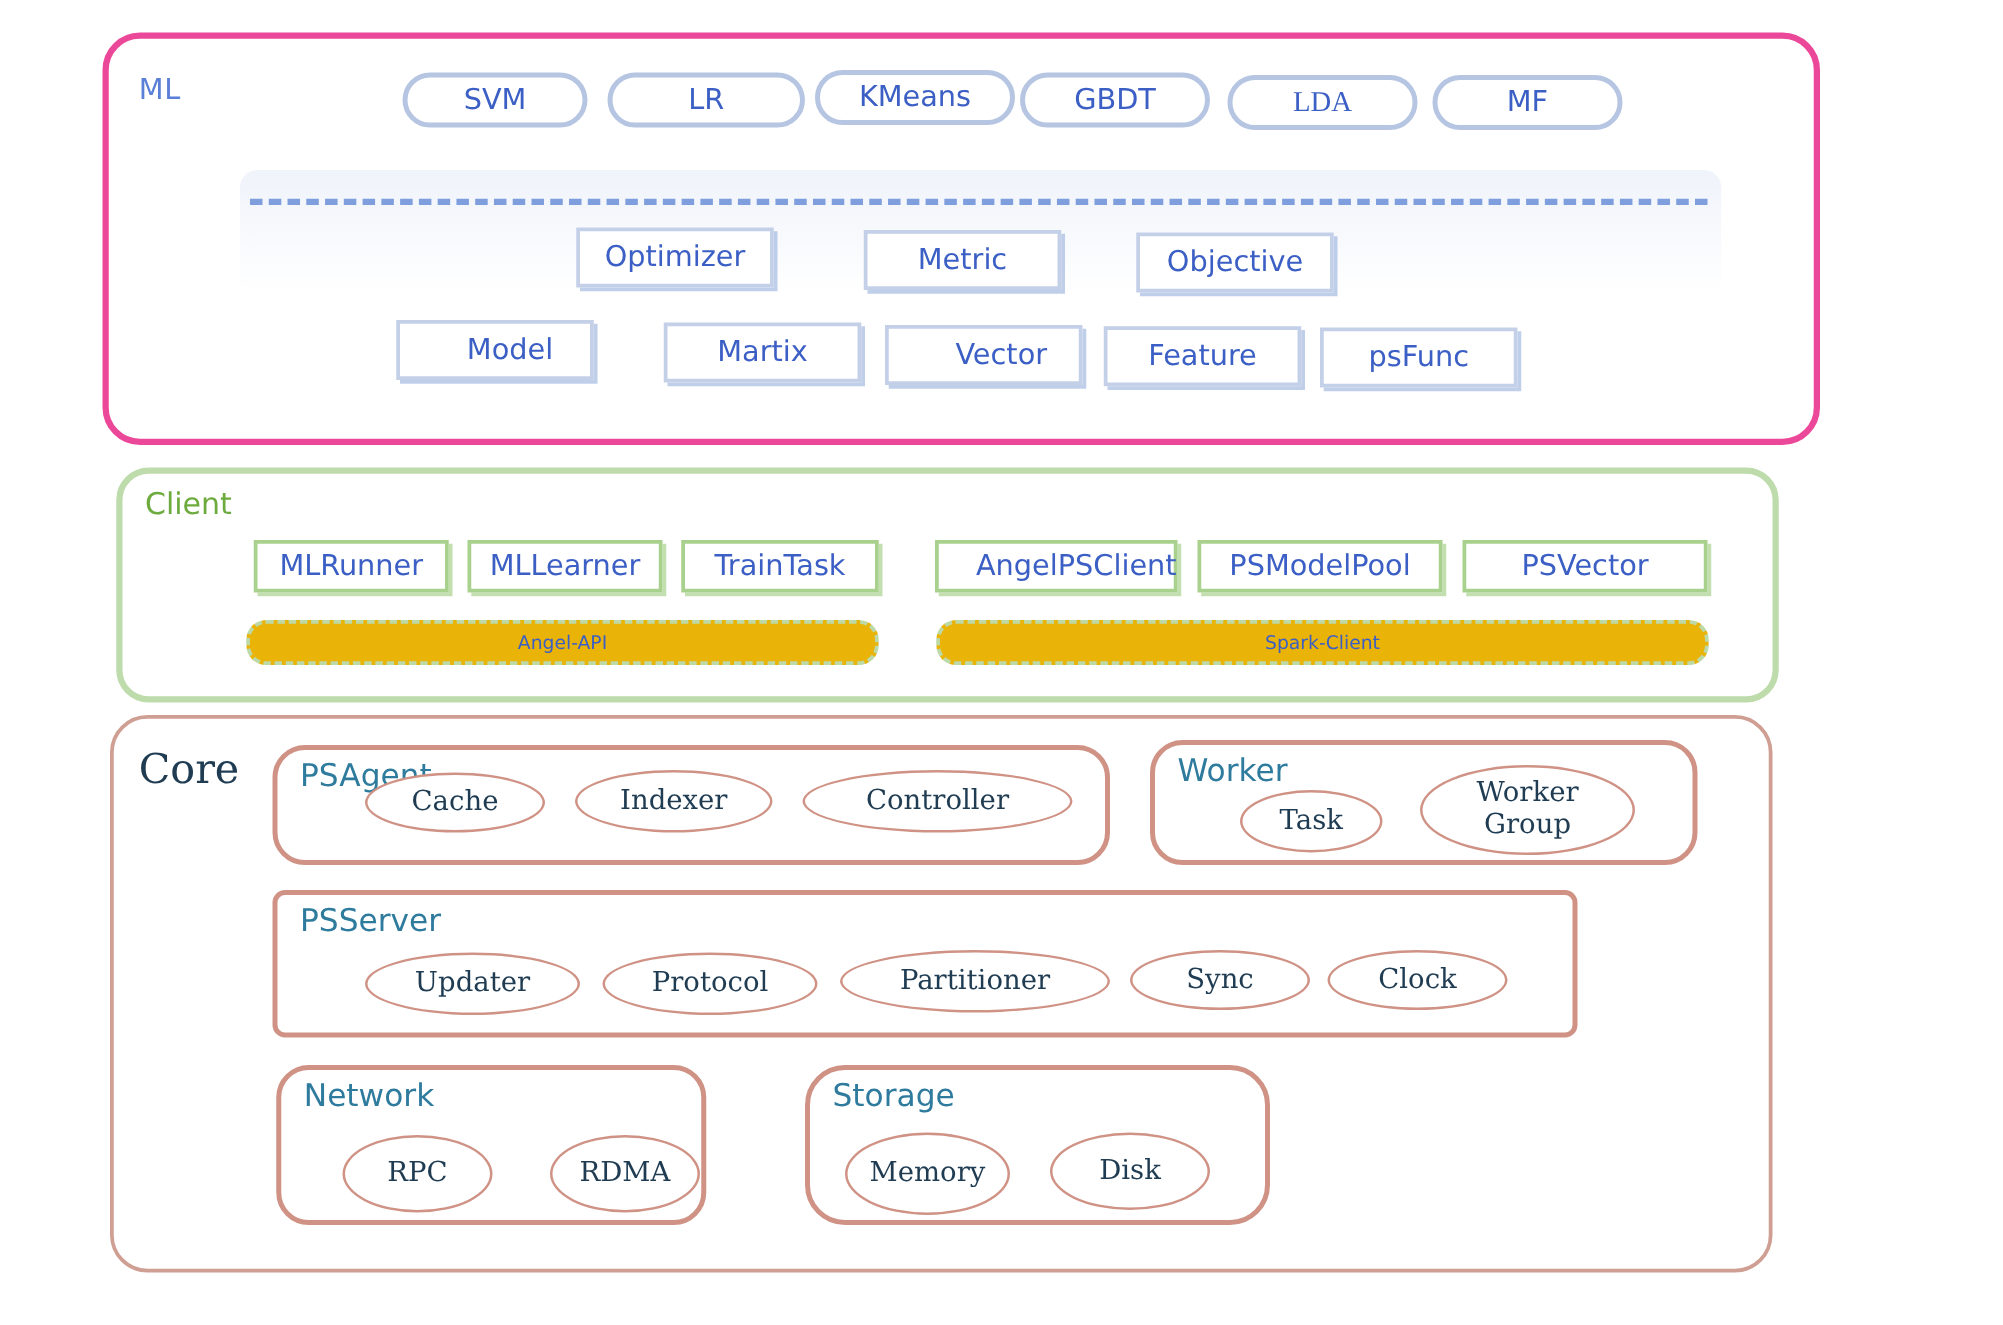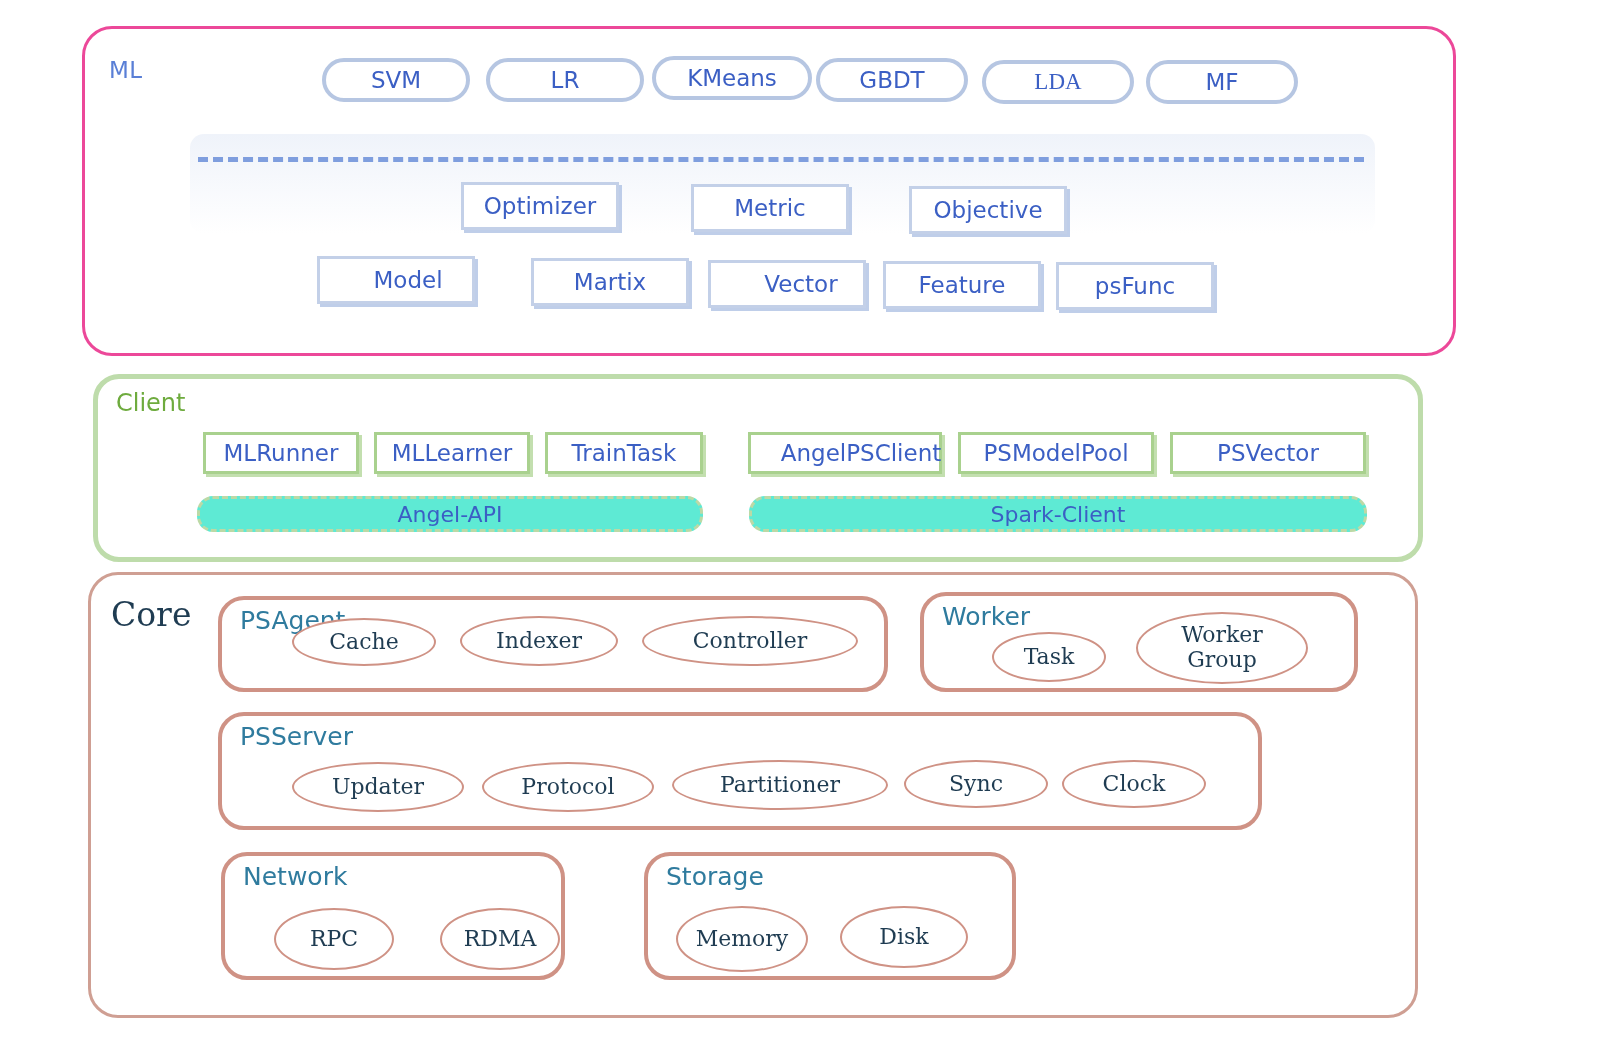--- a/index.html
+++ b/index.html
@@ -5,21 +5,21 @@
   html,body{margin:0;padding:0;background:#ffffff;}
   body{
     width:1602px;height:1060px;position:relative;overflow:hidden;
     font-family:"DejaVu Sans","Liberation Sans",sans-serif;
   }
   .layer{position:absolute;box-sizing:border-box;}
 
   
   #ml-layer{
     left:82px;top:26px;width:1374px;height:330px;
-    border:3px solid #ec4899;border-radius:30px;background:#ffffff;
+    border:5px solid #ec4899;border-radius:30px;background:#ffffff;
   }
   #ml-title{
     position:absolute;left:24px;top:28px;
     font-size:23px;color:#5a7fd6;letter-spacing:.5px;
   }
   .ml-pill{
     position:absolute;box-sizing:border-box;
     border:4px solid #b6c6e2;border-radius:26px;background:#fff;
     display:flex;align-items:center;justify-content:center;
     color:#3b5fc4;font-size:23px;white-space:nowrap;
@@ -52,23 +52,23 @@
   }
   .cl-rect{
     position:absolute;box-sizing:border-box;
     border:3px solid #a9d18e;background:#fff;
     display:flex;align-items:center;justify-content:center;
     color:#3b5fc4;font-size:23px;white-space:nowrap;
     box-shadow:3px 3px 0 0 rgba(180,215,155,.8);
   }
   .cl-dash{
     position:absolute;box-sizing:border-box;
-    border:3px dashed #bcd9a6;border-radius:16px;background:#5eead4;
+    border:3px dashed #bcd9a6;border-radius:16px;background:#eab308;
     display:flex;align-items:center;justify-content:center;
-    color:#3b5fc4;font-size:22px;white-space:nowrap;
+    color:#3b5fc4;font-size:15px;white-space:nowrap;
   }
 
   
   #core-layer{
     left:88px;top:572px;width:1330px;height:446px;
     border:3px solid #cf9f93;border-radius:30px;background:#ffffff;
   }
   #core-title{
     position:absolute;left:20px;top:20px;
     font-family:"DejaVu Serif","Liberation Serif",serif;
@@ -135,30 +135,30 @@
   </div>
 <div class="ellipse" style="left: 292px; top: 618px; width: 144px; height: 48px;">Cache</div>
 <div class="ellipse" style="left: 460px; top: 616px; width: 158px; height: 50px;">Indexer</div>
 <div class="ellipse" style="left: 642px; top: 616px; width: 216px; height: 50px;">Controller</div>
 <div class="core-box" style="left: 920px; top: 592px; width: 438px; height: 100px;">
     <div class="core-box-title">Worker</div>
   </div>
 <div class="ellipse" style="left: 992px; top: 632px; width: 114px; height: 50px;">Task</div>
 <div class="ellipse" style="left: 1136px; top: 612px; width: 172px; height: 72px;">Worker
 Group</div>
-<div class="core-box" style="left: 218px; top: 712px; width: 1044px; height: 118px;">
+<div class="core-box" style="left: 218px; top: 712px; width: 1044px; height: 118px; border-radius: 10px;">
     <div class="core-box-title">PSServer</div>
   </div>
 <div class="ellipse" style="left: 292px; top: 762px; width: 172px; height: 50px;">Updater</div>
 <div class="ellipse" style="left: 482px; top: 762px; width: 172px; height: 50px;">Protocol</div>
 <div class="ellipse" style="left: 672px; top: 760px; width: 216px; height: 50px;">Partitioner</div>
 <div class="ellipse" style="left: 904px; top: 760px; width: 144px; height: 48px;">Sync</div>
 <div class="ellipse" style="left: 1062px; top: 760px; width: 144px; height: 48px;">Clock</div>
 <div class="core-box" style="left: 221px; top: 852px; width: 344px; height: 128px;">
     <div class="core-box-title">Network</div>
   </div>
 <div class="ellipse" style="left: 274px; top: 908px; width: 120px; height: 62px;">RPC</div>
 <div class="ellipse" style="left: 440px; top: 908px; width: 120px; height: 62px;">RDMA</div>
-<div class="core-box" style="left: 644px; top: 852px; width: 372px; height: 128px;">
+<div class="core-box" style="left: 644px; top: 852px; width: 372px; height: 128px; border-radius: 32px;">
     <div class="core-box-title">Storage</div>
   </div>
 <div class="ellipse" style="left: 676px; top: 906px; width: 132px; height: 66px;">Memory</div>
 <div class="ellipse" style="left: 840px; top: 906px; width: 128px; height: 62px;">Disk</div>
 
 </body></html>

